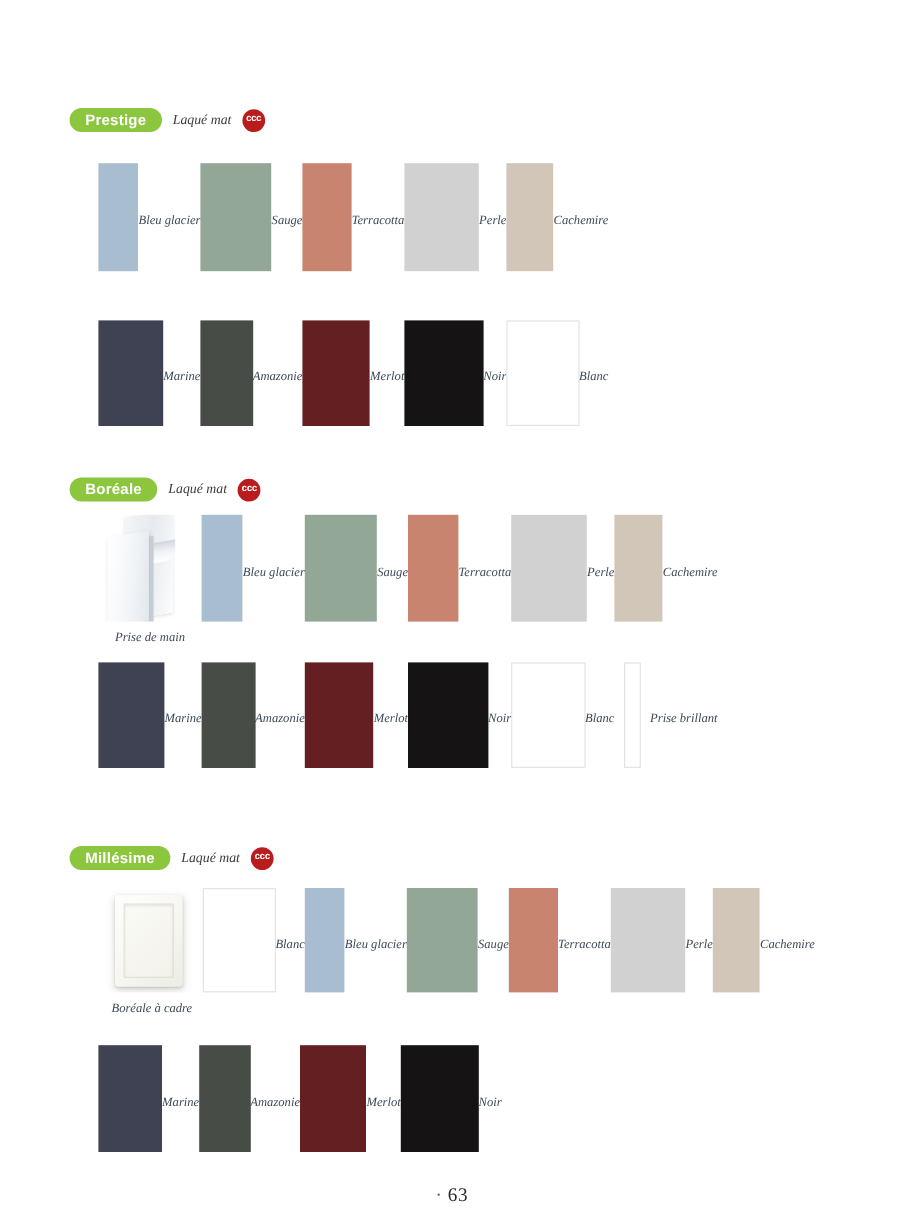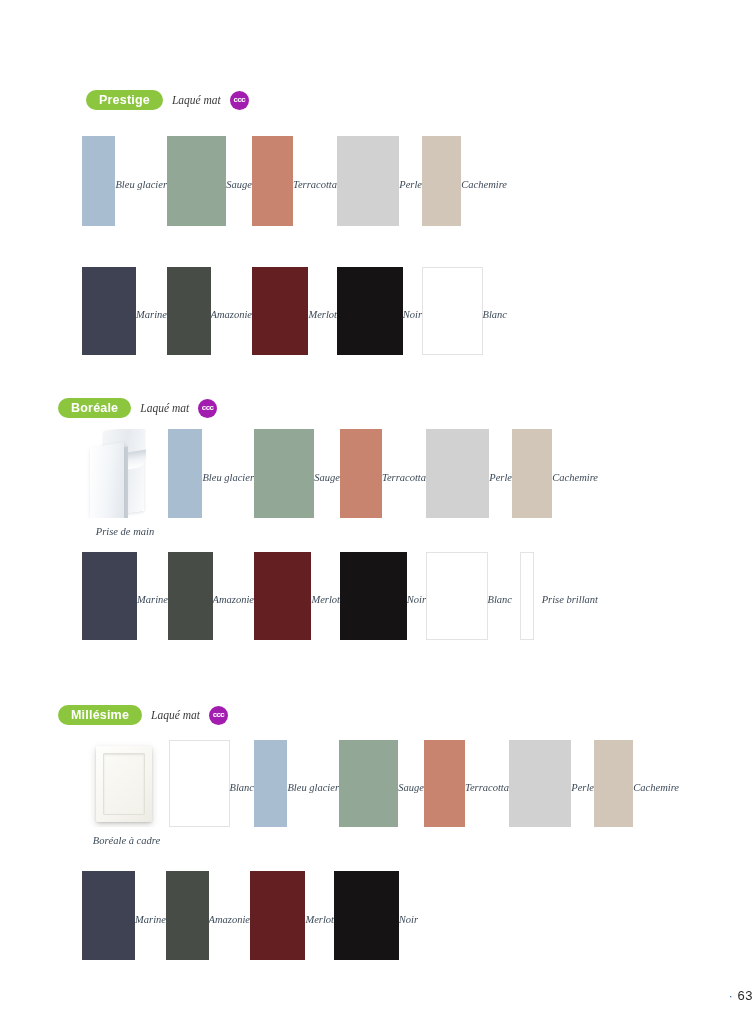--- a/index.html
+++ b/index.html
@@ -53,29 +53,29 @@
     font-family: "Liberation Serif", serif;
     font-style: italic;
     font-size: 11.5px;
     color: #3a3a3a;
     white-space: nowrap;
   }
   .ccc-badge {
     width: 19px;
     height: 19px;
     border-radius: 50%;
-    background: #a21caf;
+    background: #b91c1c;
     display: inline-flex;
     align-items: center;
     justify-content: center;
     color: #ffffff;
     font-size: 8px;
     font-weight: bold;
     letter-spacing: -0.6px;
-    font-family: Liberation Sans, sans-serif;
+    font-family: Liberation Mono, monospace;
     line-height: 1;
   }
 
   
   .row {
     position: absolute;
     display: flex;
     align-items: flex-start;
   }
   .cell {
@@ -171,34 +171,34 @@
     border: 1px solid #e2e1d8;
     border-radius: 1px;
     box-shadow: inset 0 1px 2px rgba(150,150,140,.22);
   }
 
   
   .folio {
     position: absolute;
     left: 0;
     right: 0;
-    text-align: right;
-    font-family: Liberation Sans, sans-serif;
-    font-size: 13px;
+    text-align: center;
+    font-family: Liberation Serif, serif;
+    font-size: 16px;
     color: #2b2b2b;
     letter-spacing: .5px;
   }
   .folio .dot { color: #2f6fb5; }
 </style>
 </head>
 <body>
 
 <div class="page">
 
-  <div class="section" style="top:89px;margin-left:28px;">
+  <div class="section" style="top:89px;">
     <div class="sec-header">
       <span class="pill">Prestige</span>
       <span class="finish">Laqué mat</span>
       <span class="ccc-badge">ccc</span>
     </div>
   </div>
 
   <div class="row" style="left:82px; top:136px; width:425px;">
     <div class="cell" style="width:85px;">
       <div class="chip" style="height:90px; background:#a9bdd0;"></div>

